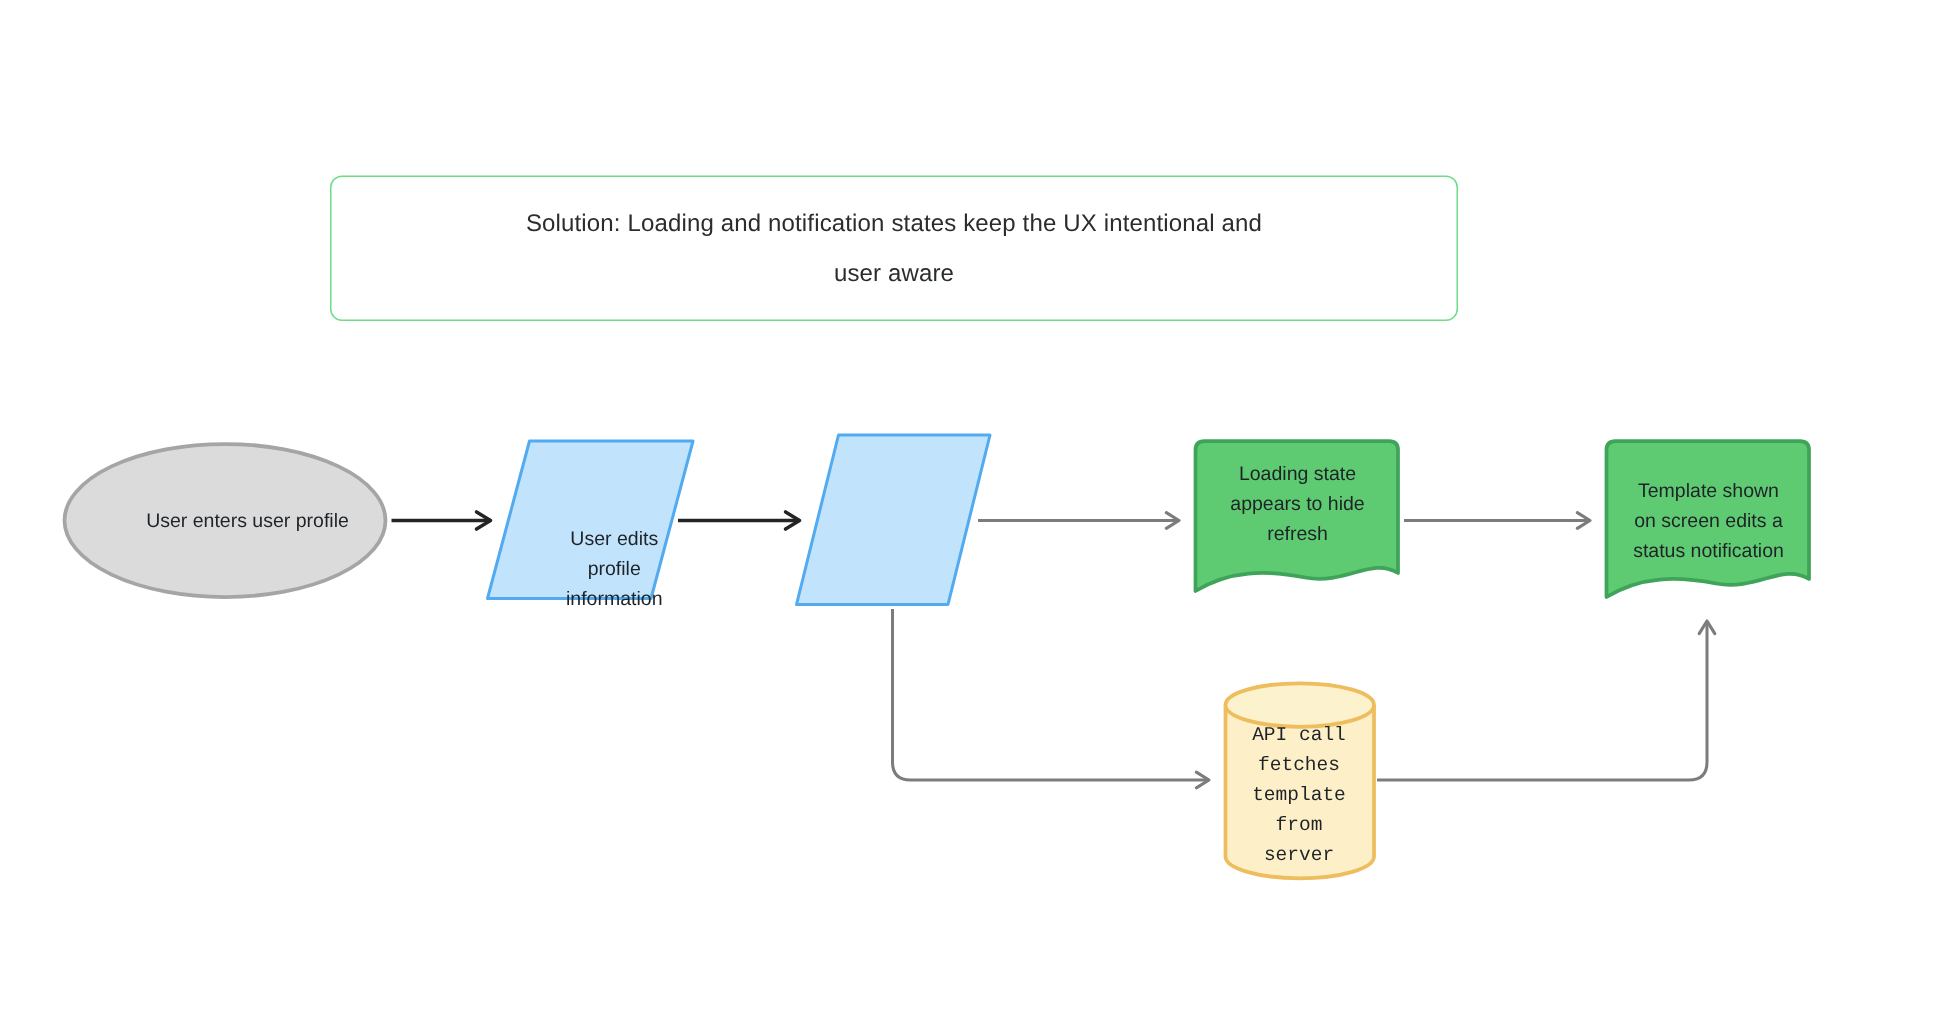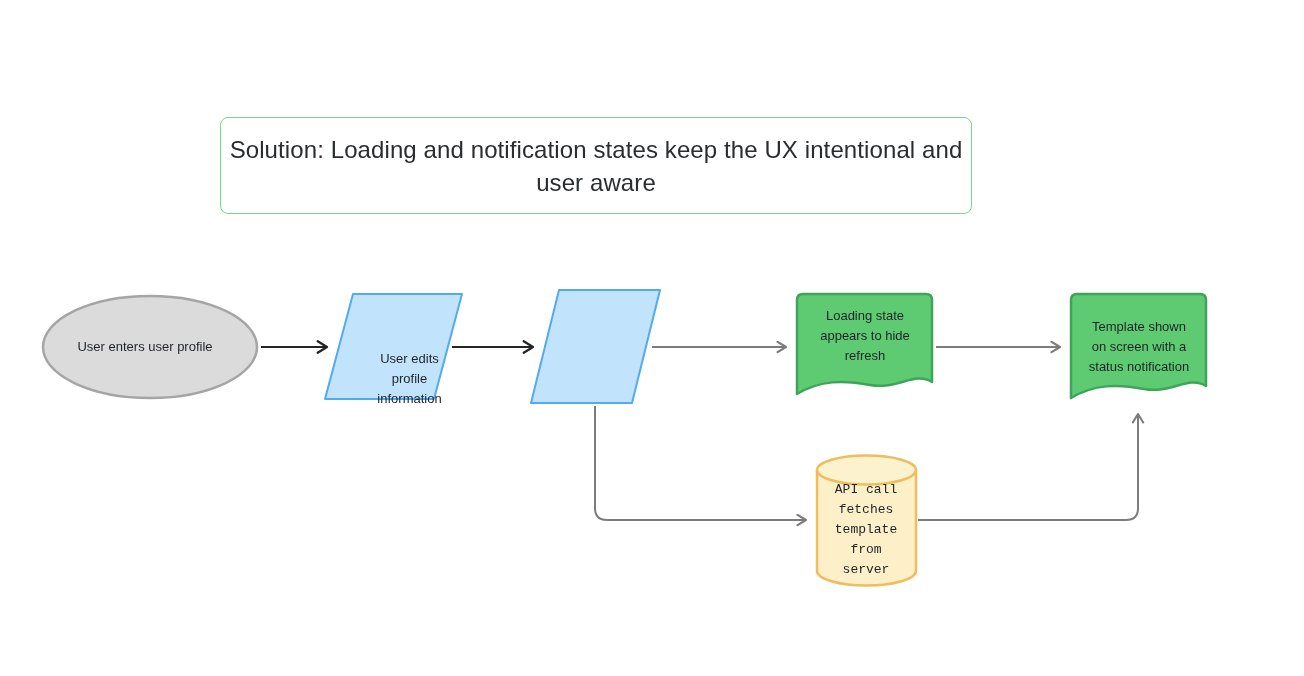--- a/index.html
+++ b/index.html
@@ -28,21 +28,21 @@
     height: 97px;
     border: 1.5px solid #6fdd85;
     border-radius: 8px;
     background: #ffffff;
     box-sizing: border-box;
     display: flex;
     align-items: center;
     justify-content: center;
   }
   .title-text {
-    font-size: 24px;
+    font-size: 16px;
     line-height: 33px;
     color: #2a2d30;
     text-align: center;
     white-space: pre-line;
     letter-spacing: 0.1px;
   }
   .node-label {
     position: absolute;
     display: flex;
     align-items: center;
@@ -99,33 +99,33 @@
 
     <path d="M 817 470 V 571 A 49.5 14.5 0 0 0 916 571 V 470" fill="#fdf0c8" stroke="#eebd5e" stroke-width="2.5"></path>
     <ellipse cx="866.5" cy="470" rx="49.5" ry="14.5" fill="#fdf2ce" stroke="#eebd5e" stroke-width="2.5"></ellipse>
   </svg>
 
   <div class="title-box">
     <span class="title-text">Solution: Loading and notification states keep the UX intentional and
 user aware</span>
   </div>
 
-  <div class="node-label" style="left:50px; top:320px; width:190px; height:54px;text-align:center;">User enters user profile</div>
+  <div class="node-label" style="left:70px; top:320px; width:190px; height:54px;text-align:center;">User enters user profile</div>
 
   <div class="node-label" style="left:357px; top:317px; width:105px; height:60px;margin-top:32px;">User edits
 profile
 information</div>
 
 
   <div class="node-label" style="left:805px; top:306px; width:120px; height:60px;">Loading state
 appears to hide
 refresh</div>
 
   <div class="node-label" style="left:1078px; top:317px; width:122px; height:60px;">Template shown
-on screen with a
+on screen edits a
 status notification</div>
 
   <div class="node-label" style="left:826px; top:490px; width:80px; height:80px;font-family:Liberation Mono, monospace;">API call
 fetches
 template
 from server</div>
 
 </div>
 
 </body></html>

